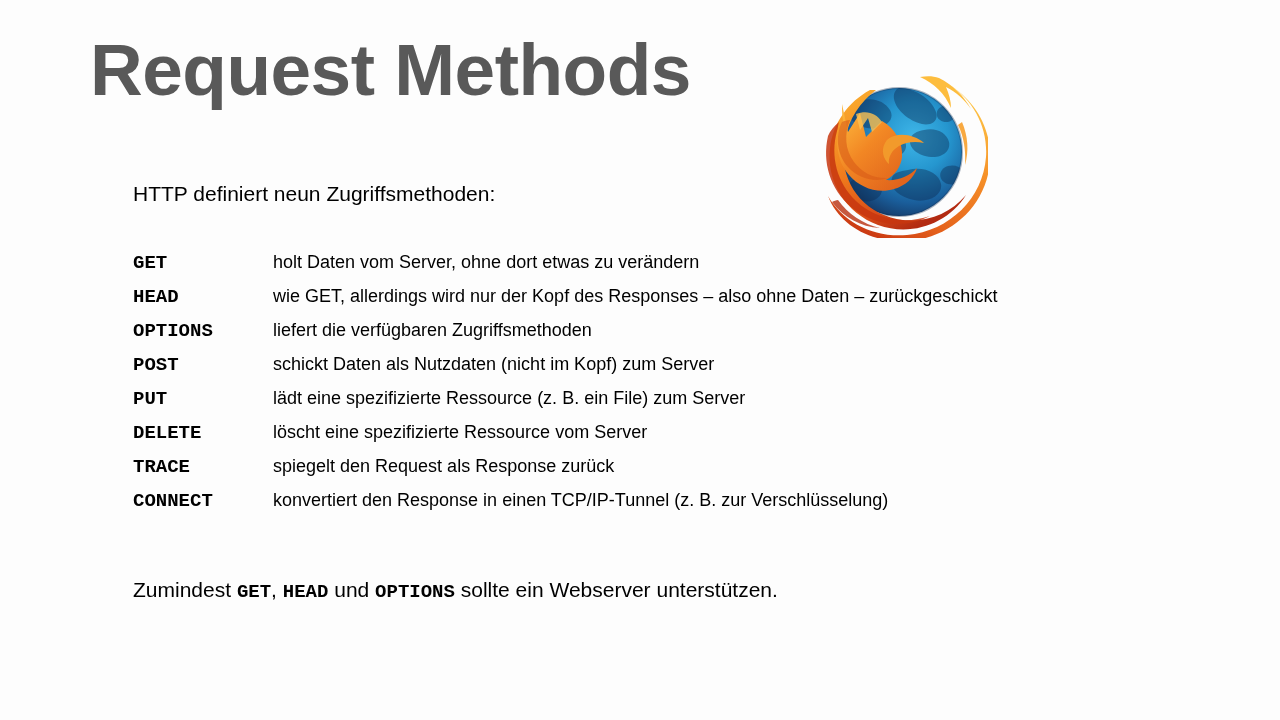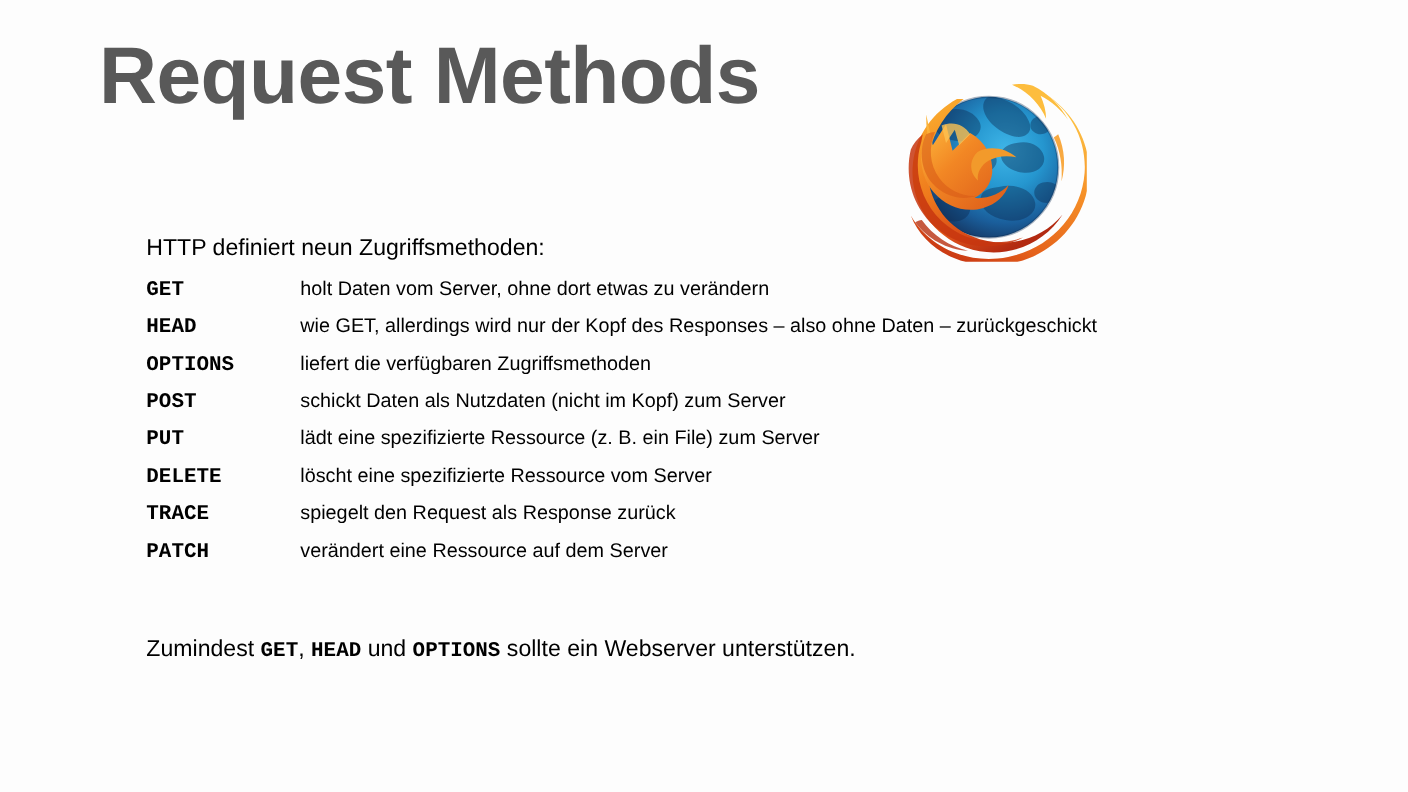--- a/index.html
+++ b/index.html
@@ -51,21 +51,20 @@
   }
 
   
   .intro-line {
     position: absolute;
     left: 133px;
     top: 182px;
     font-size: 21px;
     color: #000;
     white-space: nowrap;
-    margin-top: 32px;
   }
 
   .methods-table {
     position: absolute;
     left: 133px;
     top: 246px;
     border-collapse: collapse;
   }
   .methods-table td {
     padding: 0;
@@ -246,21 +245,21 @@
       </tr>
       <tr>
         <td class="m-name">DELETE</td>
         <td class="m-desc">löscht eine spezifizierte Ressource vom Server</td>
       </tr>
       <tr>
         <td class="m-name">TRACE</td>
         <td class="m-desc">spiegelt den Request als Response zurück</td>
       </tr>
       <tr>
-        <td class="m-name">PATCH</td>
-        <td class="m-desc">verändert eine Ressource auf dem Server</td>
+        <td class="m-name">CONNECT</td>
+        <td class="m-desc">konvertiert den Response in einen TCP/IP-Tunnel (z. B. zur Verschlüsselung)</td>
       </tr>
     </tbody>
   </table>
 
   <div class="footer-line"><span>Zumindest </span><span class="mono">GET</span><span>, </span><span class="mono">HEAD</span><span> und </span><span class="mono">OPTIONS</span><span> sollte ein Webserver unterstützen.</span></div>
 
 </div>
 
 </body></html>

